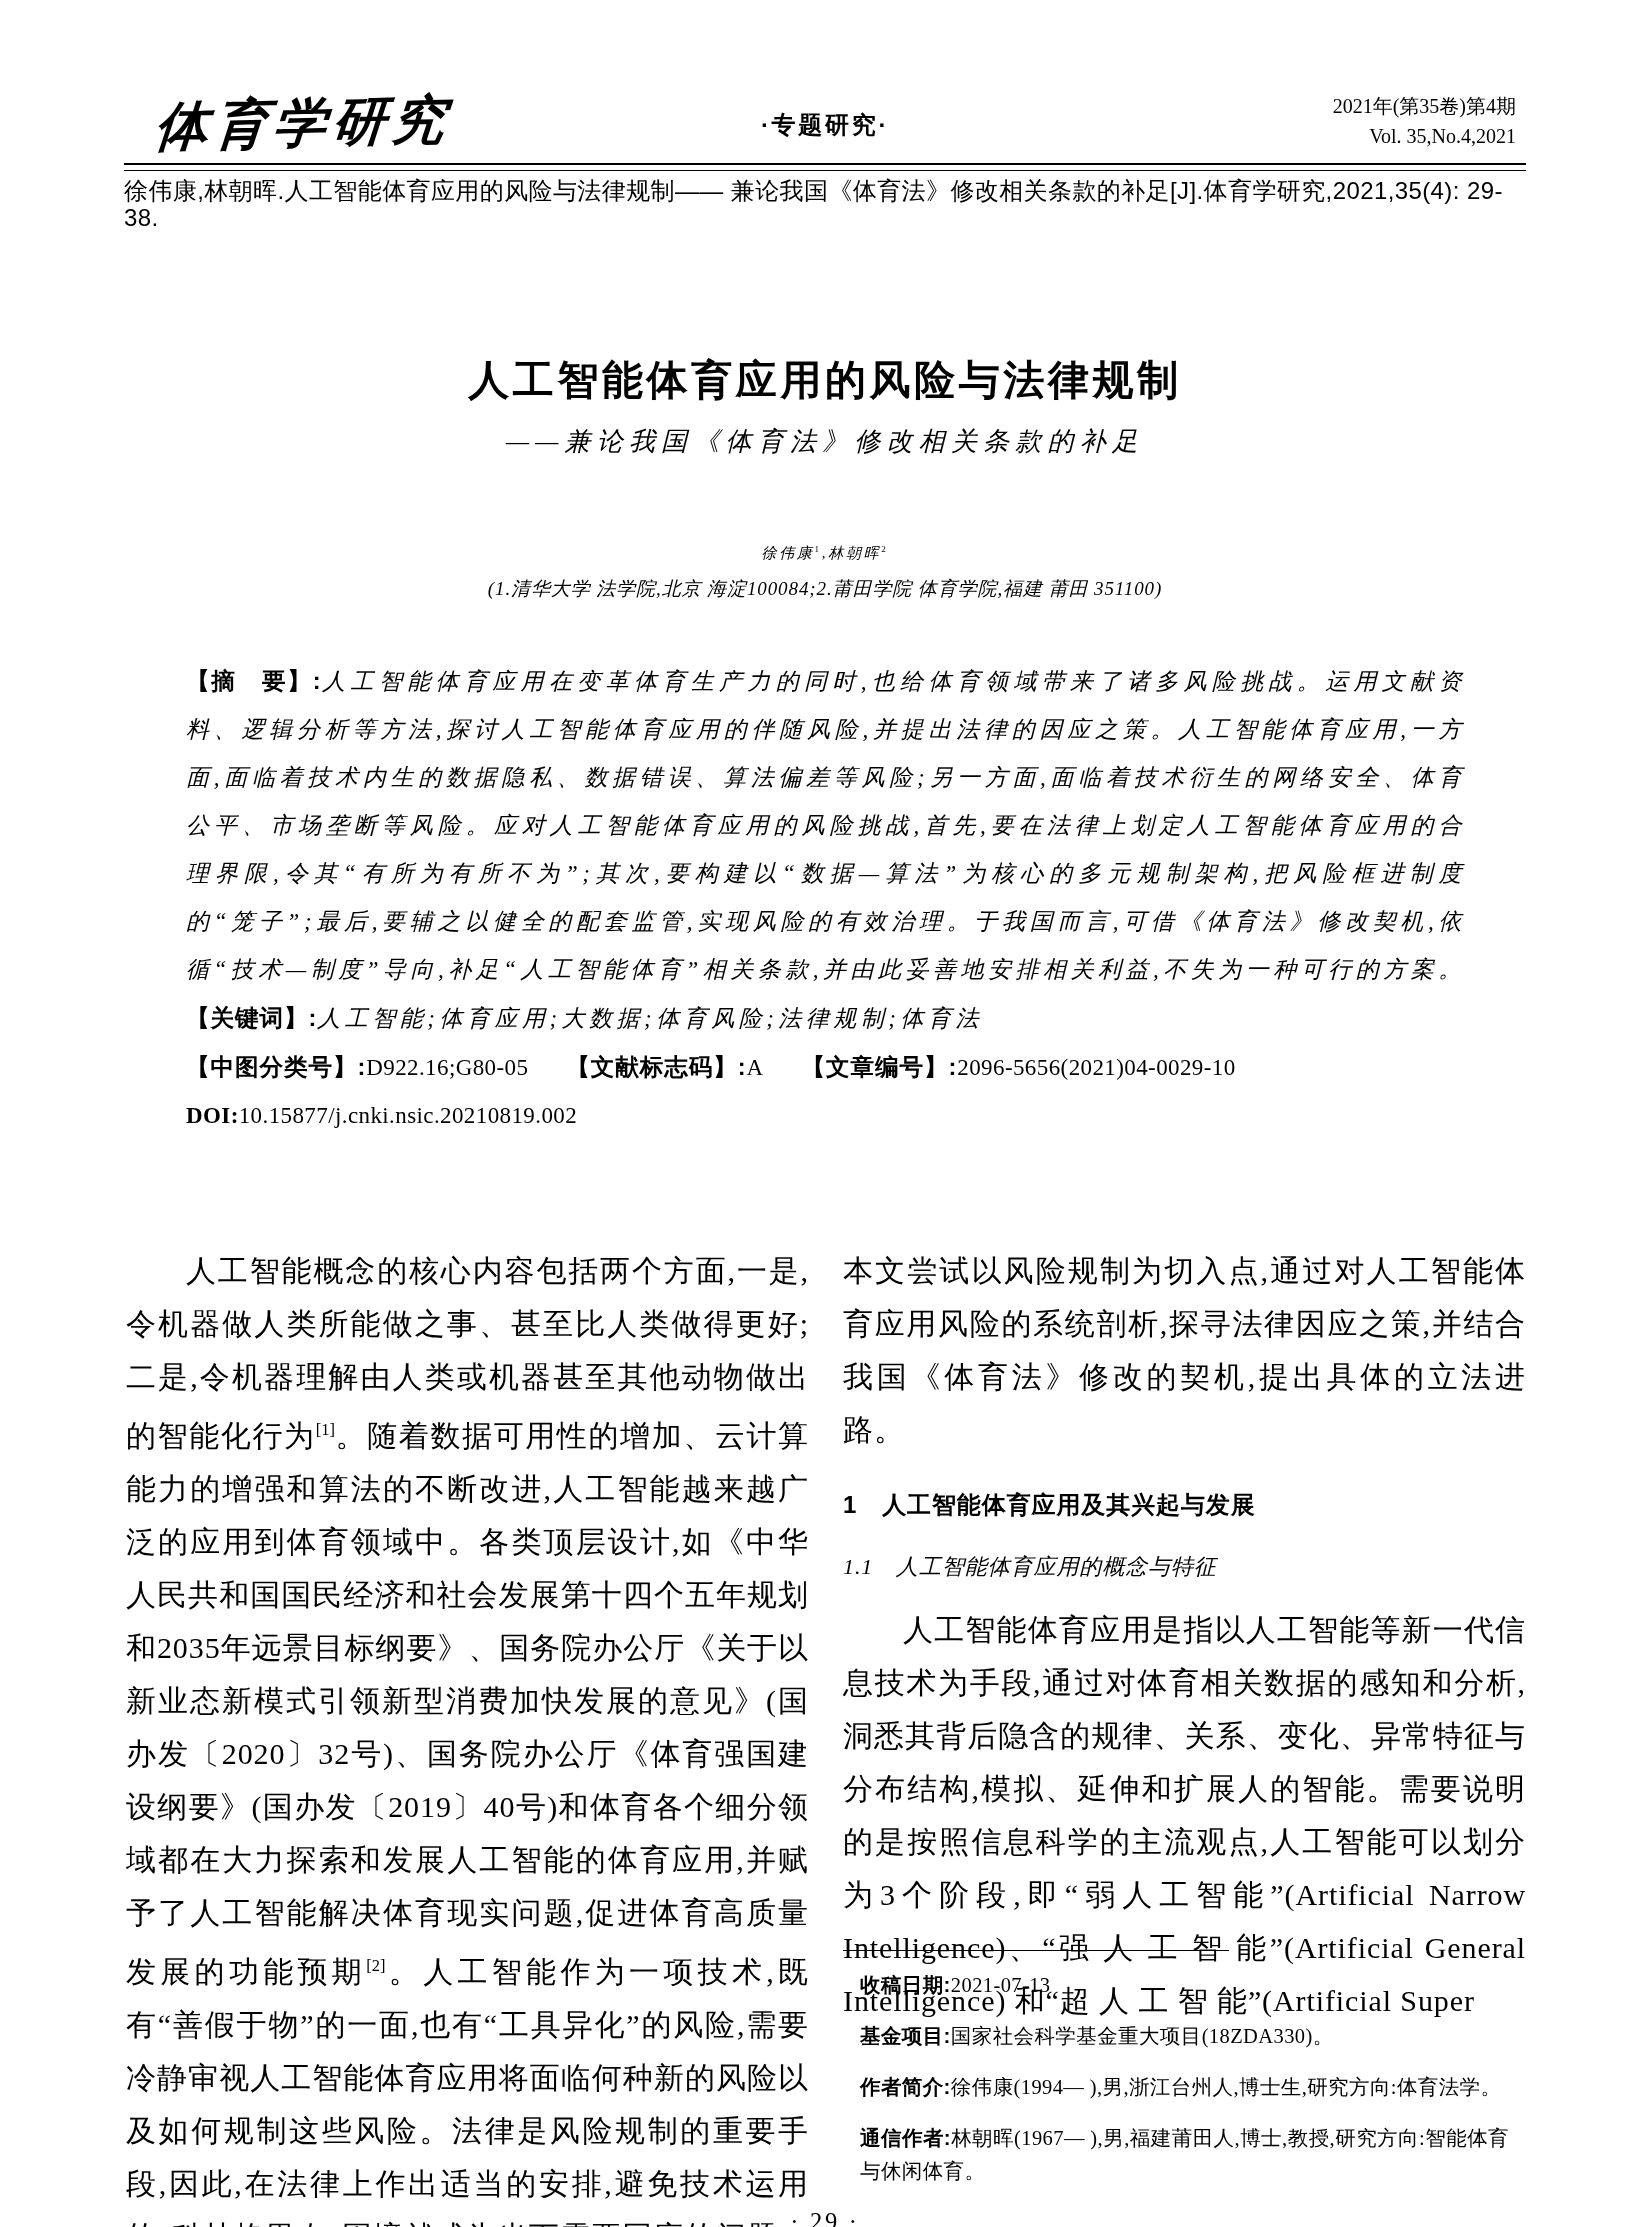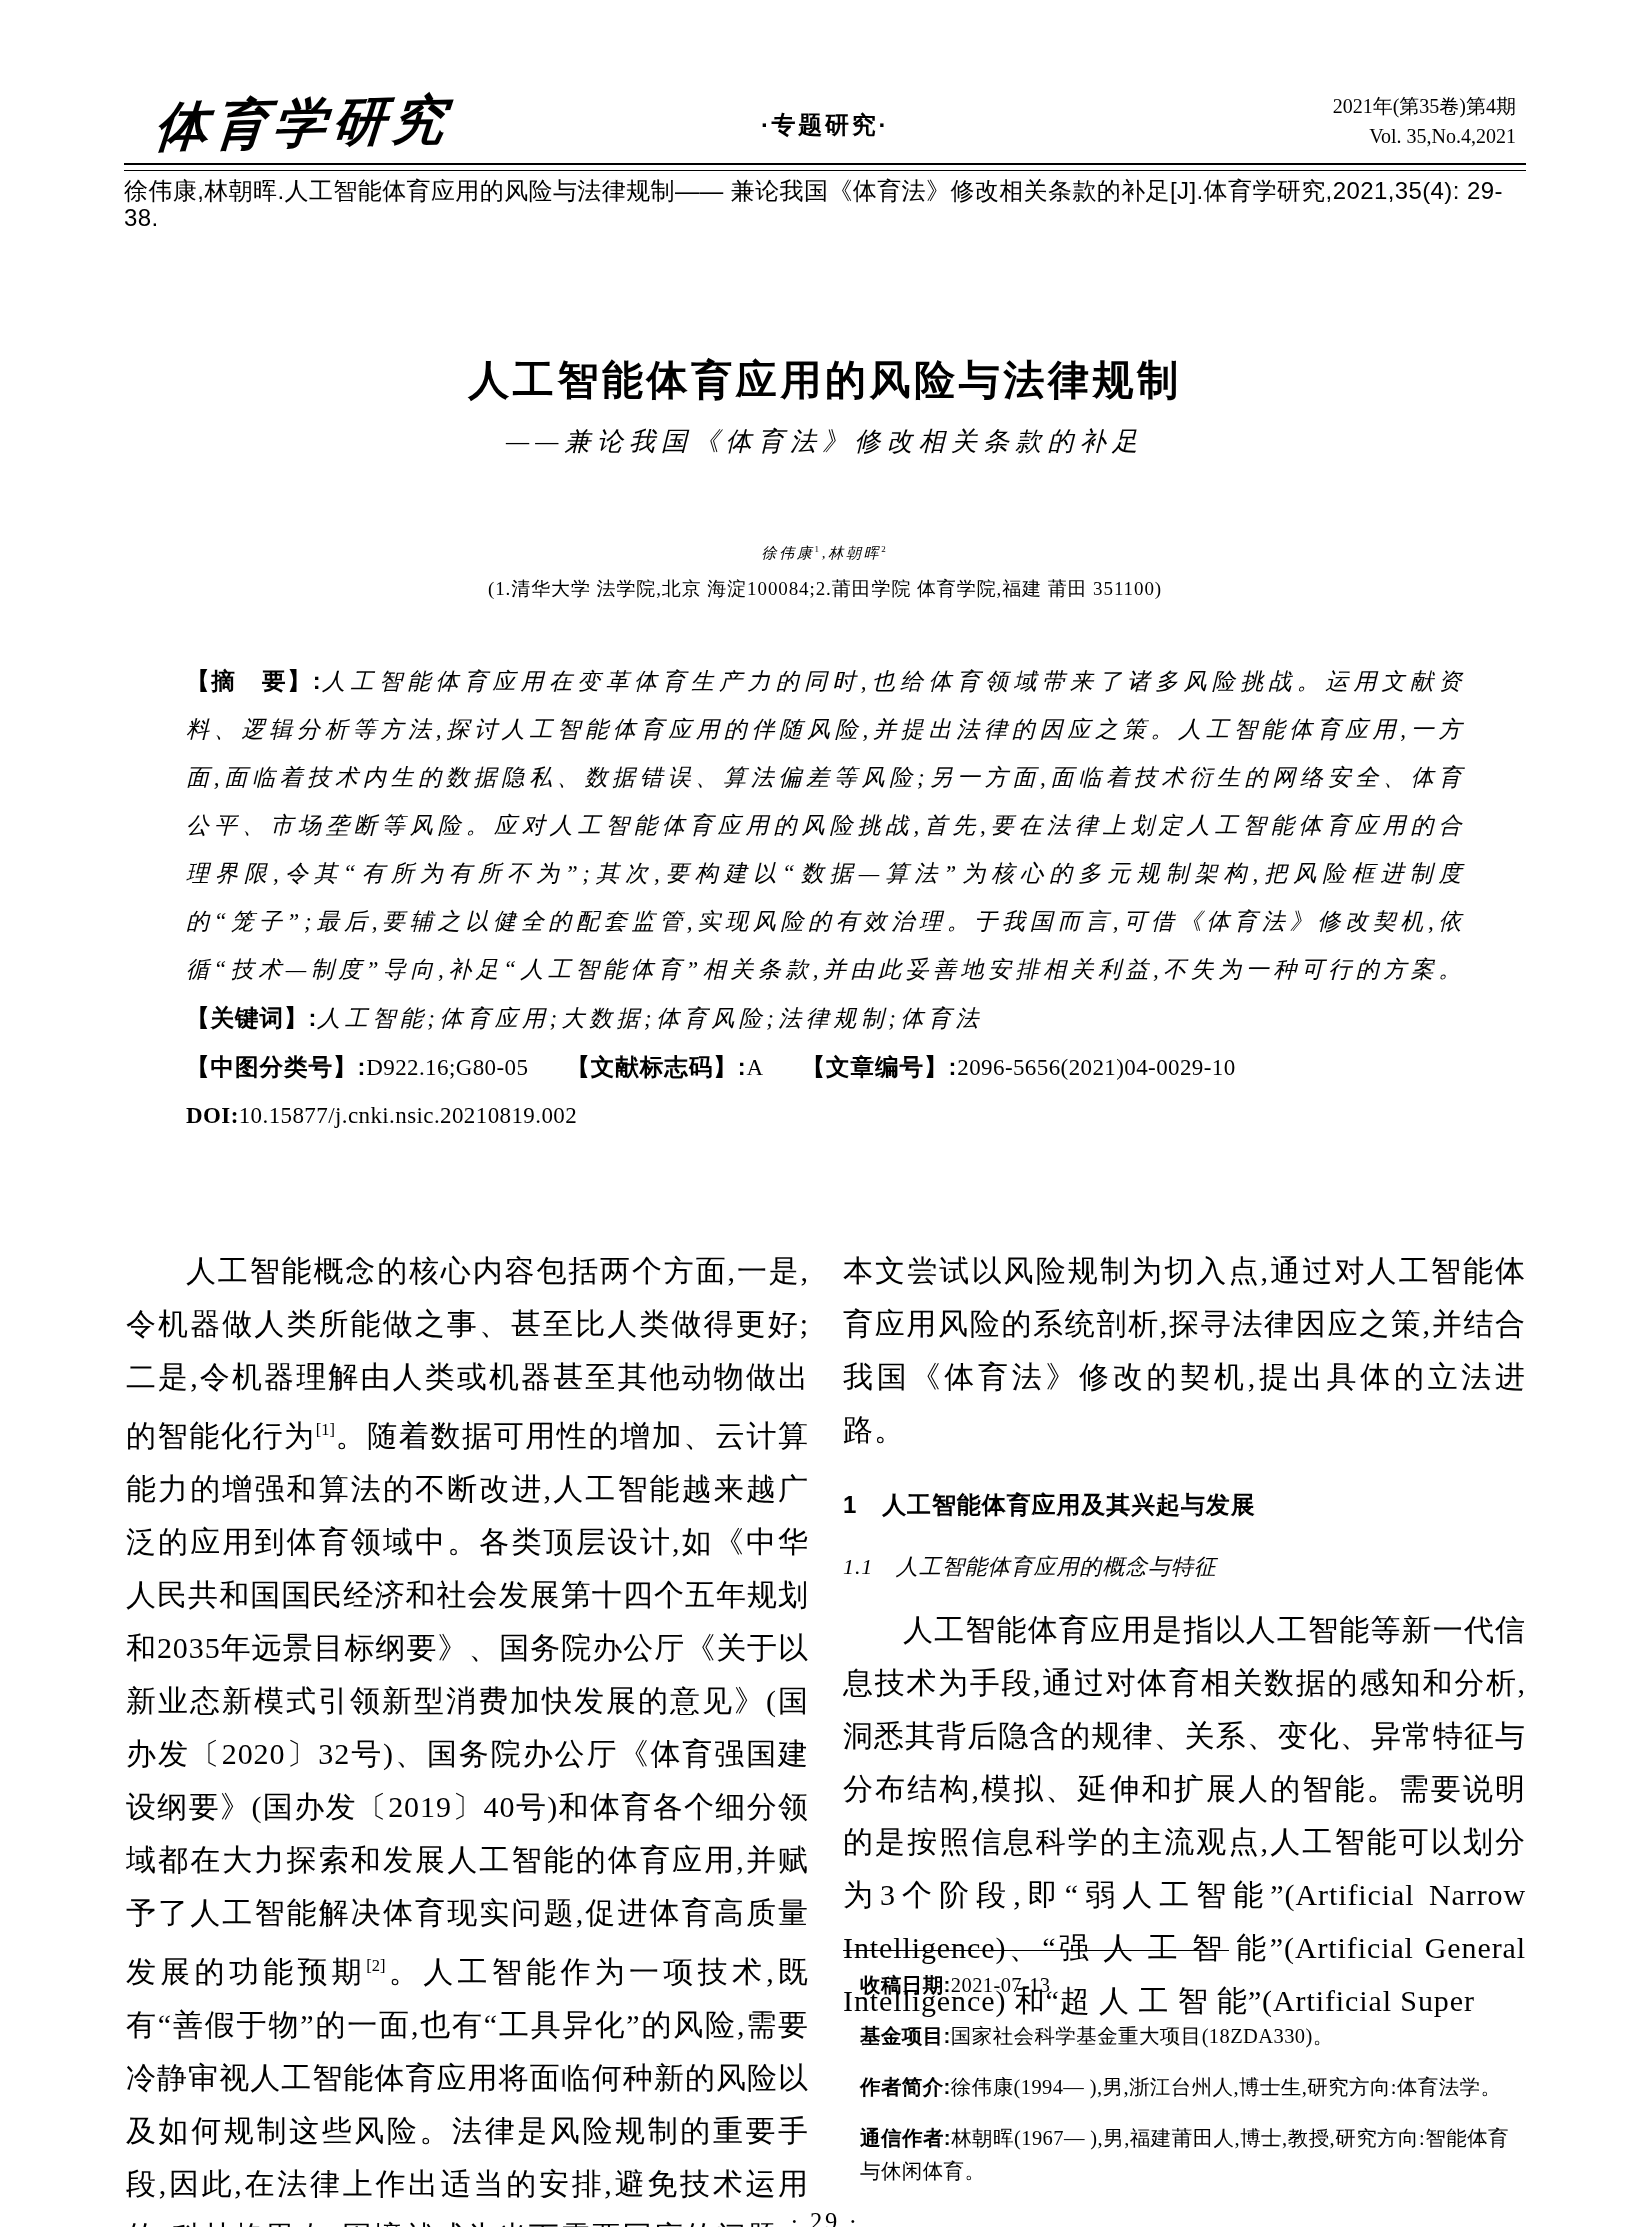--- a/index.html
+++ b/index.html
@@ -55,21 +55,21 @@
   }
   .authors-line{
     position:absolute;left:0;top:526px;width:100%;
     text-align:center;
     font-family:"Liberation Serif", serif;font-style:italic;
     font-size:15px;letter-spacing:2.7px;margin-top:18px;
   }
   .authors-line .sup{font-size:60%;vertical-align:super;font-style:normal;}
   .affiliation{
     position:absolute;left:0;top:576px;width:100%;
-    text-align:center;font-size:19px;letter-spacing:0.9px;
+    text-align:center;font-size:19px;letter-spacing:0.9px;font-style:italic;
   }
   
   .front-matter{
     position:absolute;left:186px;right:184px;top:657px;
   }
   .front-matter p{margin:0;}
   .abstract-text, .keywords-line{
     font-family:"Liberation Serif", serif;font-style:italic;
     font-size:23px;line-height:48px;letter-spacing:4.5px;
     text-align:justify;

